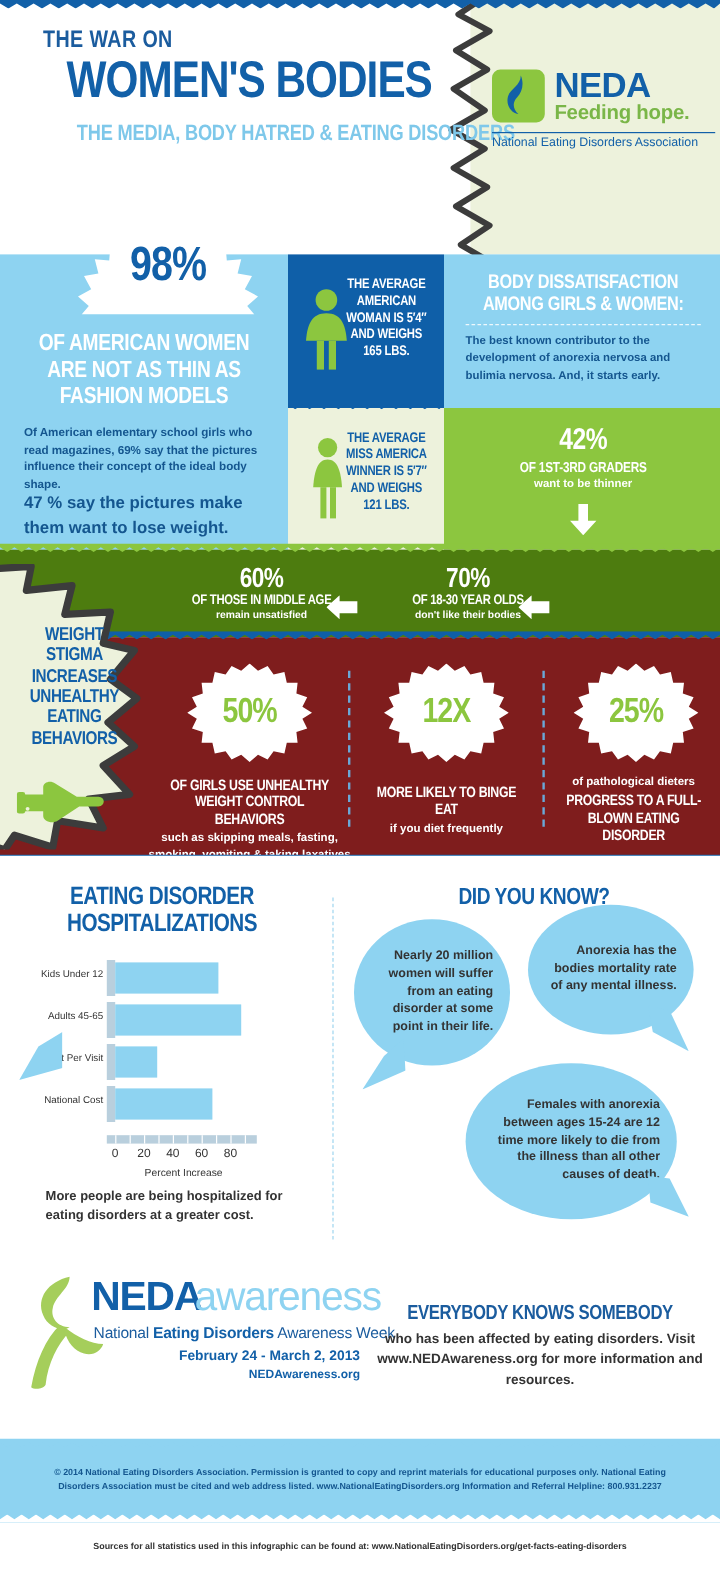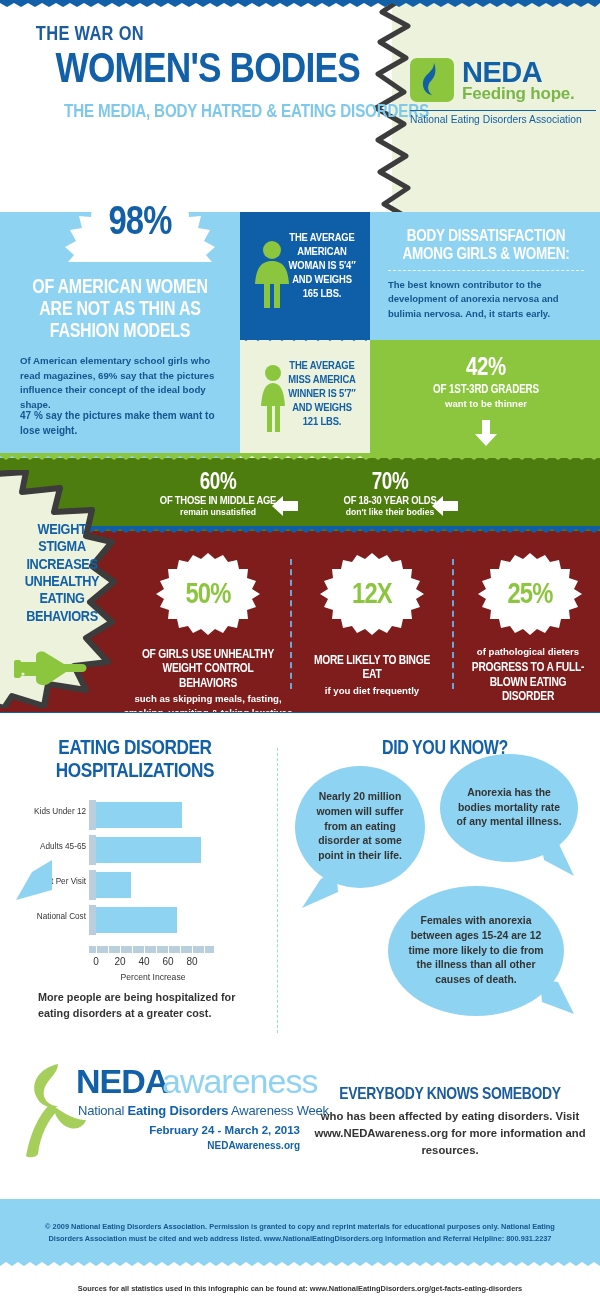--- a/index.html
+++ b/index.html
@@ -36,21 +36,21 @@
   #s2-dblue{position:absolute;left:240px;top:0;width:130px;height:128px;background:#0f5fa8;}
   #s2-cream{position:absolute;left:240px;top:128px;width:130px;height:118px;background:#edf2dc;}
   #s2-pale{position:absolute;left:370px;top:0;width:230px;height:128px;background:#8ed3f1;}
   #s2-green{position:absolute;left:370px;top:128px;width:230px;height:118px;background:#8cc63f;}
 
   .burst98{position:absolute;left:60px;top:-22px;width:160px;height:72px;}
   .t98{position:absolute;left:60px;top:-14px;width:160px;text-align:center;font-size:40px;font-weight:bold;color:#1260a8;letter-spacing:-1px;}
 
   .s2-head{position:absolute;left:6px;top:64px;width:228px;text-align:center;font-size:19.5px;font-weight:bold;color:#ffffff;line-height:1.12;letter-spacing:-.3px;}
   .s2-p1{position:absolute;left:20px;top:142px;width:205px;font-size:9.7px;line-height:1.5;color:#14568f;font-weight:600;}
-  .s2-p2{position:absolute;left:20px;top:196px;width:205px;font-size:10px;line-height:1.5;color:#14568f;font-weight:600;}
+  .s2-p2{position:absolute;left:20px;top:196px;width:205px;font-size:14px;line-height:1.5;color:#14568f;font-weight:600;}
 
   .fig{position:absolute;}
 
   .avg1-txt{position:absolute;left:278px;top:18px;width:88px;text-align:center;font-size:11.5px;font-weight:bold;color:#ffffff;line-height:1.22;letter-spacing:-.2px;}
   .avg2-txt{position:absolute;left:278px;top:146px;width:88px;text-align:center;font-size:11.5px;font-weight:bold;color:#1260a8;line-height:1.22;letter-spacing:-.2px;}
 
   .bd-head{position:absolute;left:378px;top:14px;width:216px;text-align:center;font-size:16.5px;font-weight:bold;color:#ffffff;line-height:1.1;letter-spacing:-.3px;}
   .bd-dash{position:absolute;left:388px;top:58px;width:196px;border-top:1px dashed #ffffff;opacity:.85;}
   .bd-body{position:absolute;left:388px;top:66px;width:200px;font-size:9.5px;line-height:1.52;color:#14568f;font-weight:600;}
 
@@ -91,21 +91,21 @@
   .bar{position:absolute;height:26px;background:#8ed3f1;left:78px;}
   .xaxis{position:absolute;left:71px;top:150px;width:125px;height:7px;background:#b9cfdd;}
   .xseg{position:absolute;top:0;width:1px;height:7px;background:#ffffff;}
   .xtick{position:absolute;top:160px;font-size:10px;color:#333;text-align:center;width:20px;}
   .xaxlabel{position:absolute;top:176px;left:60px;width:150px;text-align:center;font-size:8.6px;color:#333;}
   .ch-cap{position:absolute;left:38px;top:272px;width:232px;font-size:10.8px;line-height:1.45;color:#333;font-weight:700;}
 
   #vdiv{position:absolute;left:277px;top:30px;height:285px;border-left:1px dashed #9ed5ef;}
   .dyk-title{position:absolute;left:300px;top:18px;width:290px;text-align:center;font-size:19.5px;font-weight:bold;color:#1260a8;letter-spacing:-.5px;}
   .bub{position:absolute;background:#8ed3f1;border-radius:50%;}
-  .bub .tx{position:absolute;left:0;top:0;width:100%;height:100%;display:flex;align-items:center;justify-content:center;text-align:center;font-size:10.4px;line-height:1.42;color:#333;font-weight:700;padding:0 14px;box-sizing:border-box;}
+  .bub .tx{position:absolute;left:0;top:0;width:100%;height:100%;display:flex;align-items:center;justify-content:center;text-align:right;font-size:10.4px;line-height:1.42;color:#333;font-weight:700;padding:0 14px;box-sizing:border-box;}
 
   
   #sec6{position:absolute;left:0;top:1046px;width:600px;height:144px;background:#ffffff;}
   #ribbon{position:absolute;left:24px;top:16px;width:62px;height:98px;}
   .nw1{position:absolute;left:76px;top:16px;font-size:34px;font-weight:bold;color:#1260a8;letter-spacing:-1px;}
   .nw2{position:absolute;font-size:34px;color:#8ed3f1;letter-spacing:-1px;font-weight:500;}
   .nw-sub{position:absolute;left:78px;top:57px;font-size:13px;color:#1b5c9e;letter-spacing:-.2px;}
   .nw-sub b{color:#1260a8;}
   .nw-date{position:absolute;left:80px;top:78px;width:220px;text-align:right;font-size:11.5px;font-weight:bold;color:#1260a8;}
   .nw-url{position:absolute;left:80px;top:94px;width:220px;text-align:right;font-size:10px;font-weight:bold;color:#1260a8;}
@@ -382,21 +382,21 @@
     <div class="nw-url">NEDAwareness.org</div>
 
     <div class="ek-title cond">EVERYBODY KNOWS SOMEBODY</div>
     <div class="ek-body">who has been affected by eating disorders. Visit www.NEDAwareness.org for more information and resources.</div>
   </div>
 
   <div id="footer">
     <svg class="zig" style="top:0;" viewBox="0 0 600 7" preserveAspectRatio="none">
       <path d="M0,0 L0,3 L6,7 L12,3 L18,7 L24,3 L30,7 L36,3 L42,7 L48,3 L54,7 L60,3 L66,7 L72,3 L78,7 L84,3 L90,7 L96,3 L102,7 L108,3 L114,7 L120,3 L126,7 L132,3 L138,7 L144,3 L150,7 L156,3 L162,7 L168,3 L174,7 L180,3 L186,7 L192,3 L198,7 L204,3 L210,7 L216,3 L222,7 L228,3 L234,7 L240,3 L246,7 L252,3 L258,7 L264,3 L270,7 L276,3 L282,7 L288,3 L294,7 L300,3 L306,7 L312,3 L318,7 L324,3 L330,7 L336,3 L342,7 L348,3 L354,7 L360,3 L366,7 L372,3 L378,7 L384,3 L390,7 L396,3 L402,7 L408,3 L414,7 L420,3 L426,7 L432,3 L438,7 L444,3 L450,7 L456,3 L462,7 L468,3 L474,7 L480,3 L486,7 L492,3 L498,7 L504,3 L510,7 L516,3 L522,7 L528,3 L534,7 L540,3 L546,7 L552,3 L558,7 L564,3 L570,7 L576,3 L582,7 L588,3 L594,7 L600,3 L600,0 Z" fill="#8ed3f1"></path>
     </svg>
-    <div class="foot-txt">© 2009 National Eating Disorders Association. Permission is granted to copy and reprint materials for educational purposes only. National Eating Disorders Association must be cited and web address listed.  www.NationalEatingDisorders.org   Information and Referral Helpline: 800.931.2237</div>
+    <div class="foot-txt">© 2014 National Eating Disorders Association. Permission is granted to copy and reprint materials for educational purposes only. National Eating Disorders Association must be cited and web address listed.  www.NationalEatingDisorders.org   Information and Referral Helpline: 800.931.2237</div>
     <svg class="zig" style="top:63px;" viewBox="0 0 600 7" preserveAspectRatio="none">
       <path d="M0,0 L0,4 L6,0 L12,4 L18,0 L24,4 L30,0 L36,4 L42,0 L48,4 L54,0 L60,4 L66,0 L72,4 L78,0 L84,4 L90,0 L96,4 L102,0 L108,4 L114,0 L120,4 L126,0 L132,4 L138,0 L144,4 L150,0 L156,4 L162,0 L168,4 L174,0 L180,4 L186,0 L192,4 L198,0 L204,4 L210,0 L216,4 L222,0 L228,4 L234,0 L240,4 L246,0 L252,4 L258,0 L264,4 L270,0 L276,4 L282,0 L288,4 L294,0 L300,4 L306,0 L312,4 L318,0 L324,4 L330,0 L336,4 L342,0 L348,4 L354,0 L360,4 L366,0 L372,4 L378,0 L384,4 L390,0 L396,4 L402,0 L408,4 L414,0 L420,4 L426,0 L432,4 L438,0 L444,4 L450,0 L456,4 L462,0 L468,4 L474,0 L480,4 L486,0 L492,4 L498,0 L504,4 L510,0 L516,4 L522,0 L528,4 L534,0 L540,4 L546,0 L552,4 L558,0 L564,4 L570,0 L576,4 L582,0 L588,4 L594,0 L600,4 L600,7 L0,7 Z" fill="#ffffff"></path>
     </svg>
   </div>
 
   <div class="src-txt">Sources for all statistics used in this infographic can be found at: www.NationalEatingDisorders.org/get-facts-eating-disorders</div>
 
 </div>
 
 </body></html>

